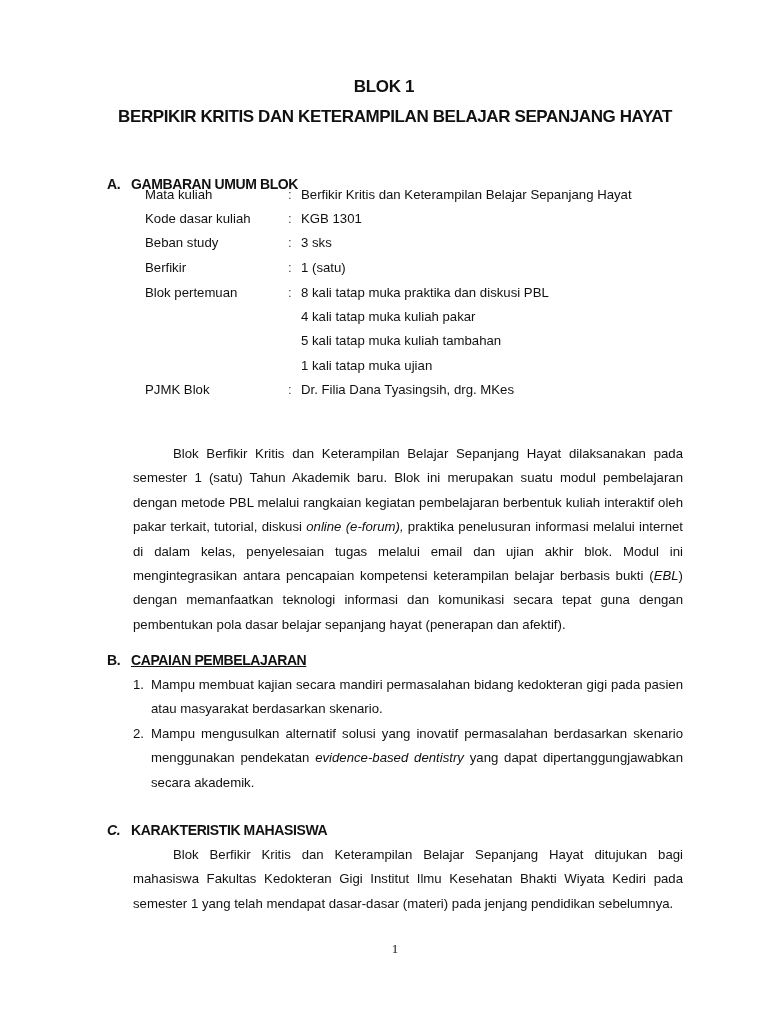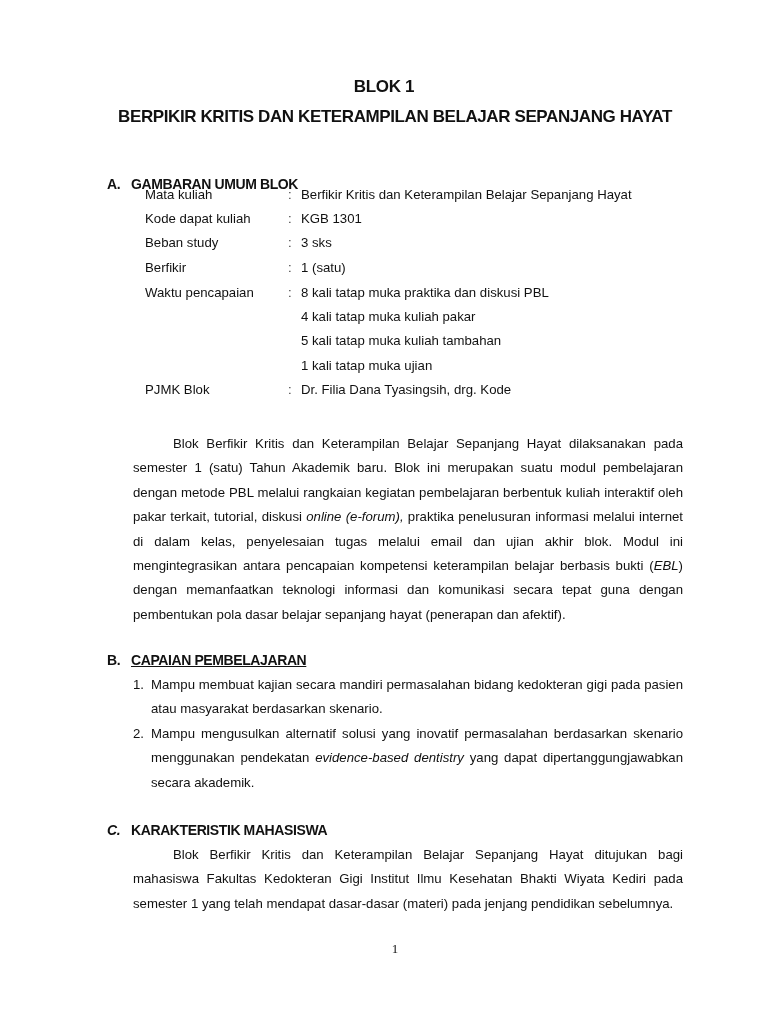--- a/index.html
+++ b/index.html
@@ -38,55 +38,55 @@
   <div class="section-head" style="top:176px;">
     <span class="letter">A.</span><span>GAMBARAN UMUM BLOK</span>
   </div>
 
   <div class="row" style="top:185px;">
     <span class="lbl">Mata kuliah</span>
     <span class="colon">:</span>
     <span class="val">Berfikir Kritis dan Keterampilan Belajar Sepanjang Hayat</span>
   </div>
   <div class="row" style="top:209px;">
-    <span class="lbl">Kode dapat kuliah</span>
+    <span class="lbl">Kode dasar kuliah</span>
     <span class="colon">:</span>
     <span class="val">KGB 1301</span>
   </div>
   <div class="row" style="top:233px;">
     <span class="lbl">Beban study</span>
     <span class="colon">:</span>
     <span class="val">3 sks</span>
   </div>
   <div class="row" style="top:258px;">
     <span class="lbl">Berfikir</span>
     <span class="colon">:</span>
     <span class="val">1 (satu)</span>
   </div>
   <div class="row" style="top:283px;">
-    <span class="lbl">Waktu pencapaian</span>
+    <span class="lbl">Blok pertemuan</span>
     <span class="colon">:</span>
     <span class="val">8 kali tatap muka praktika dan diskusi PBL</span>
   </div>
   <div class="row" style="top:307px;">
     <span class="val">4 kali tatap muka kuliah pakar</span>
   </div>
   <div class="row" style="top:331px;">
     <span class="val">5 kali tatap muka kuliah tambahan</span>
   </div>
   <div class="row" style="top:356px;">
     <span class="val">1 kali tatap muka ujian</span>
   </div>
   <div class="row" style="top:380px;">
     <span class="lbl">PJMK Blok</span>
     <span class="colon">:</span>
-    <span class="val">Dr. Filia Dana Tyasingsih, drg. Kode</span>
+    <span class="val">Dr. Filia Dana Tyasingsih, drg. MKes</span>
   </div>
 
-  <div class="para" style="top:432px;">
+  <div class="para" style="top:442px;">
     <span class="indent"></span><span>Blok Berfikir Kritis dan Keterampilan Belajar Sepanjang Hayat dilaksanakan pada semester 1 (satu) Tahun Akademik baru. Blok ini merupakan suatu modul pembelajaran dengan metode PBL melalui rangkaian kegiatan pembelajaran berbentuk kuliah interaktif oleh pakar terkait, tutorial, diskusi </span><em>online (e-forum),</em><span> praktika penelusuran informasi melalui internet di dalam kelas, penyelesaian tugas melalui email dan ujian akhir blok. Modul ini mengintegrasikan antara pencapaian kompetensi keterampilan belajar berbasis bukti (</span><em>EBL</em><span>) dengan memanfaatkan teknologi informasi dan komunikasi secara tepat guna dengan pembentukan pola dasar belajar sepanjang hayat (penerapan dan afektif).</span>
   </div>
 
   <div class="section-head" style="top:652px;text-decoration:underline;">
     <span class="letter">B.</span><span>CAPAIAN PEMBELAJARAN</span>
   </div>
 
   <div class="list" style="top:673px;">
     <div class="item">
       <span class="num">1.</span>

